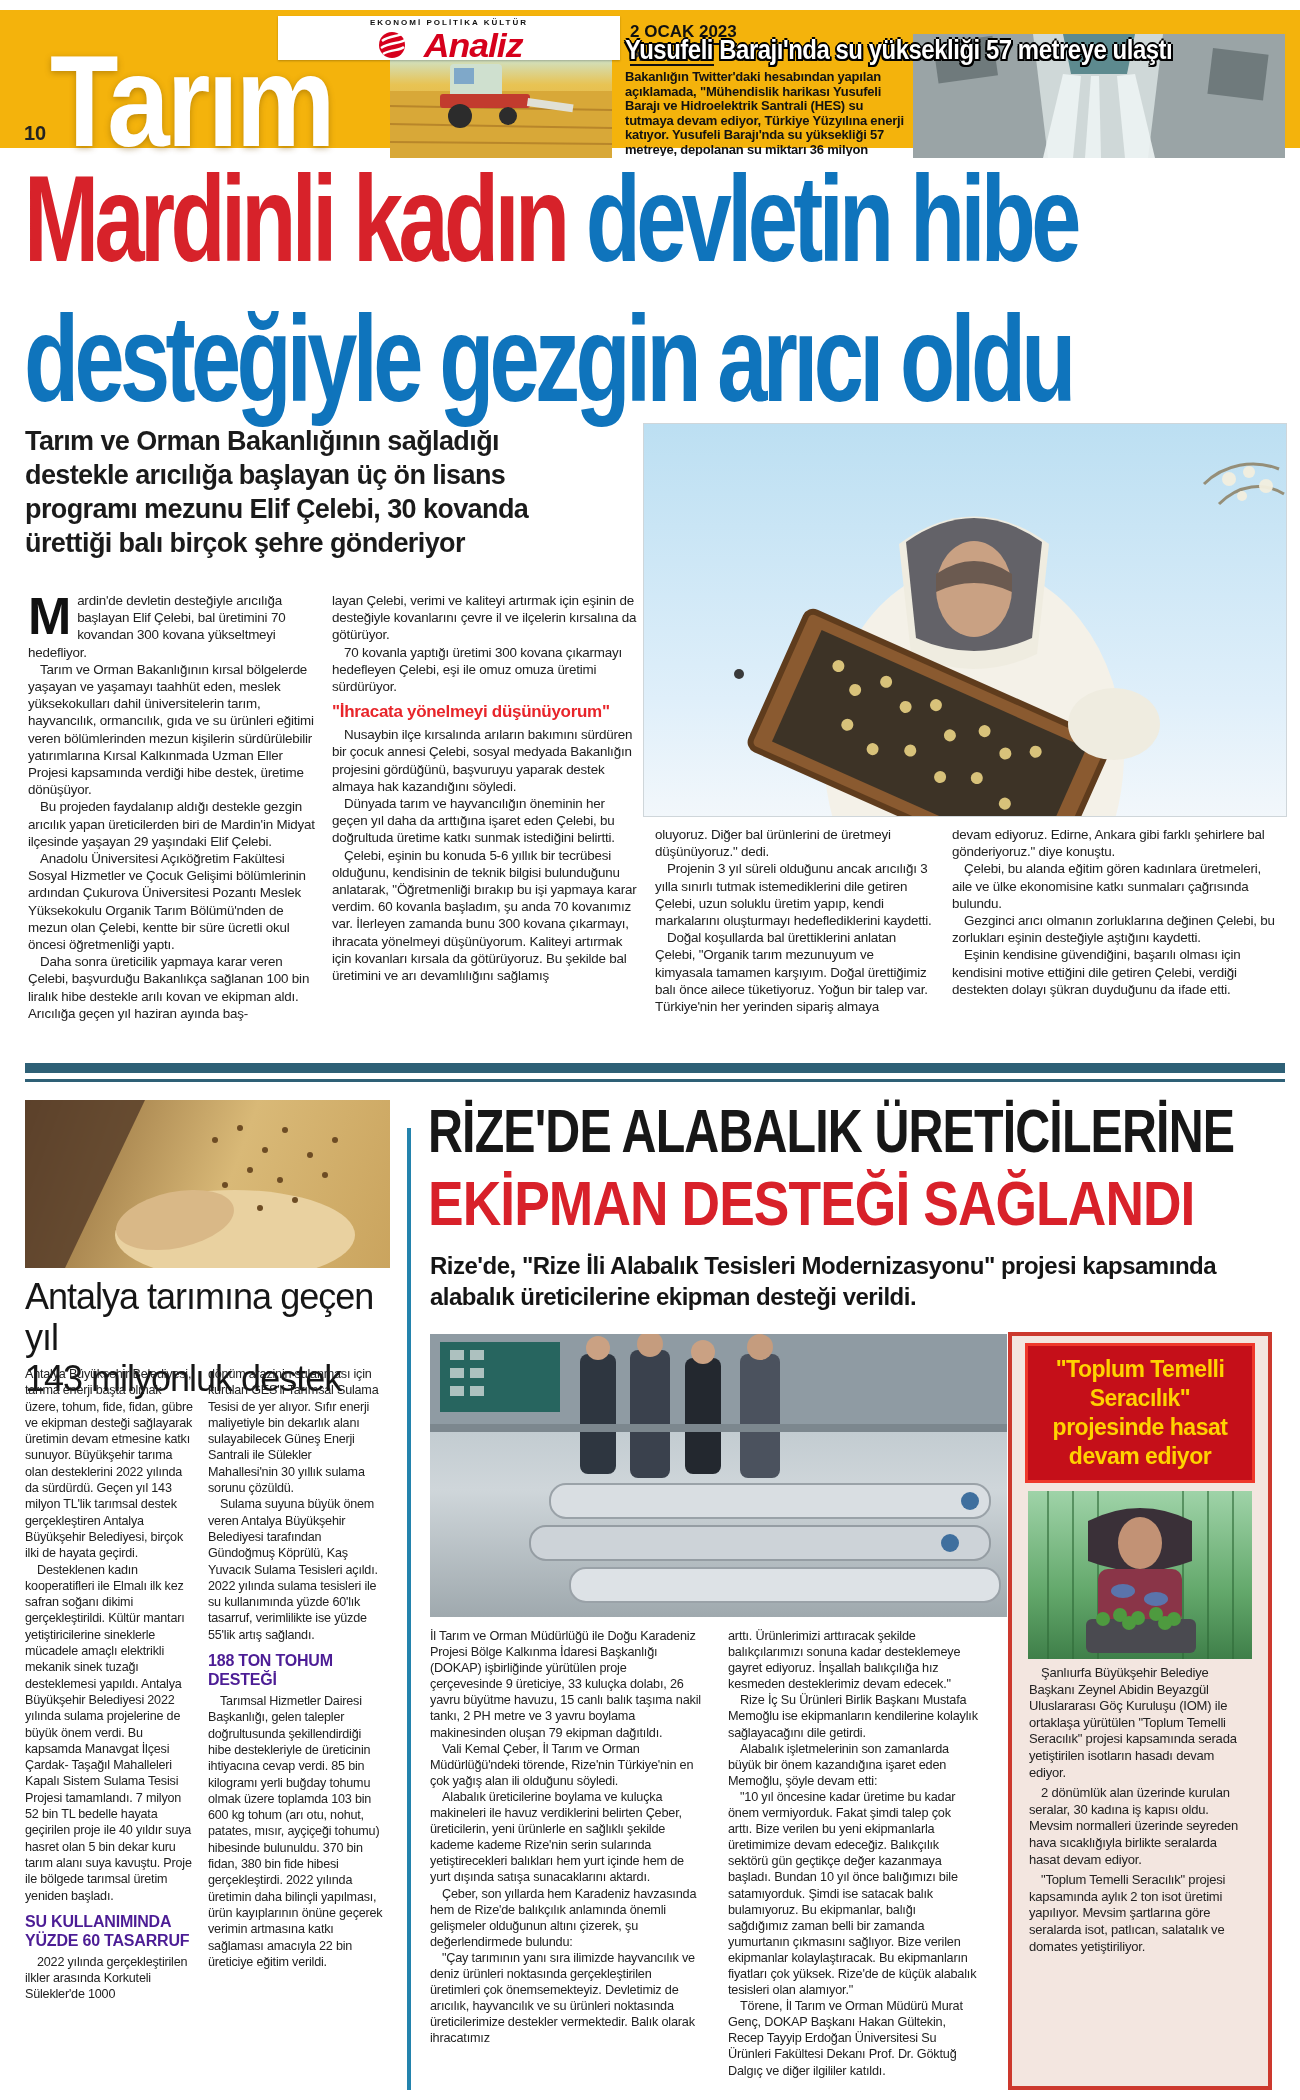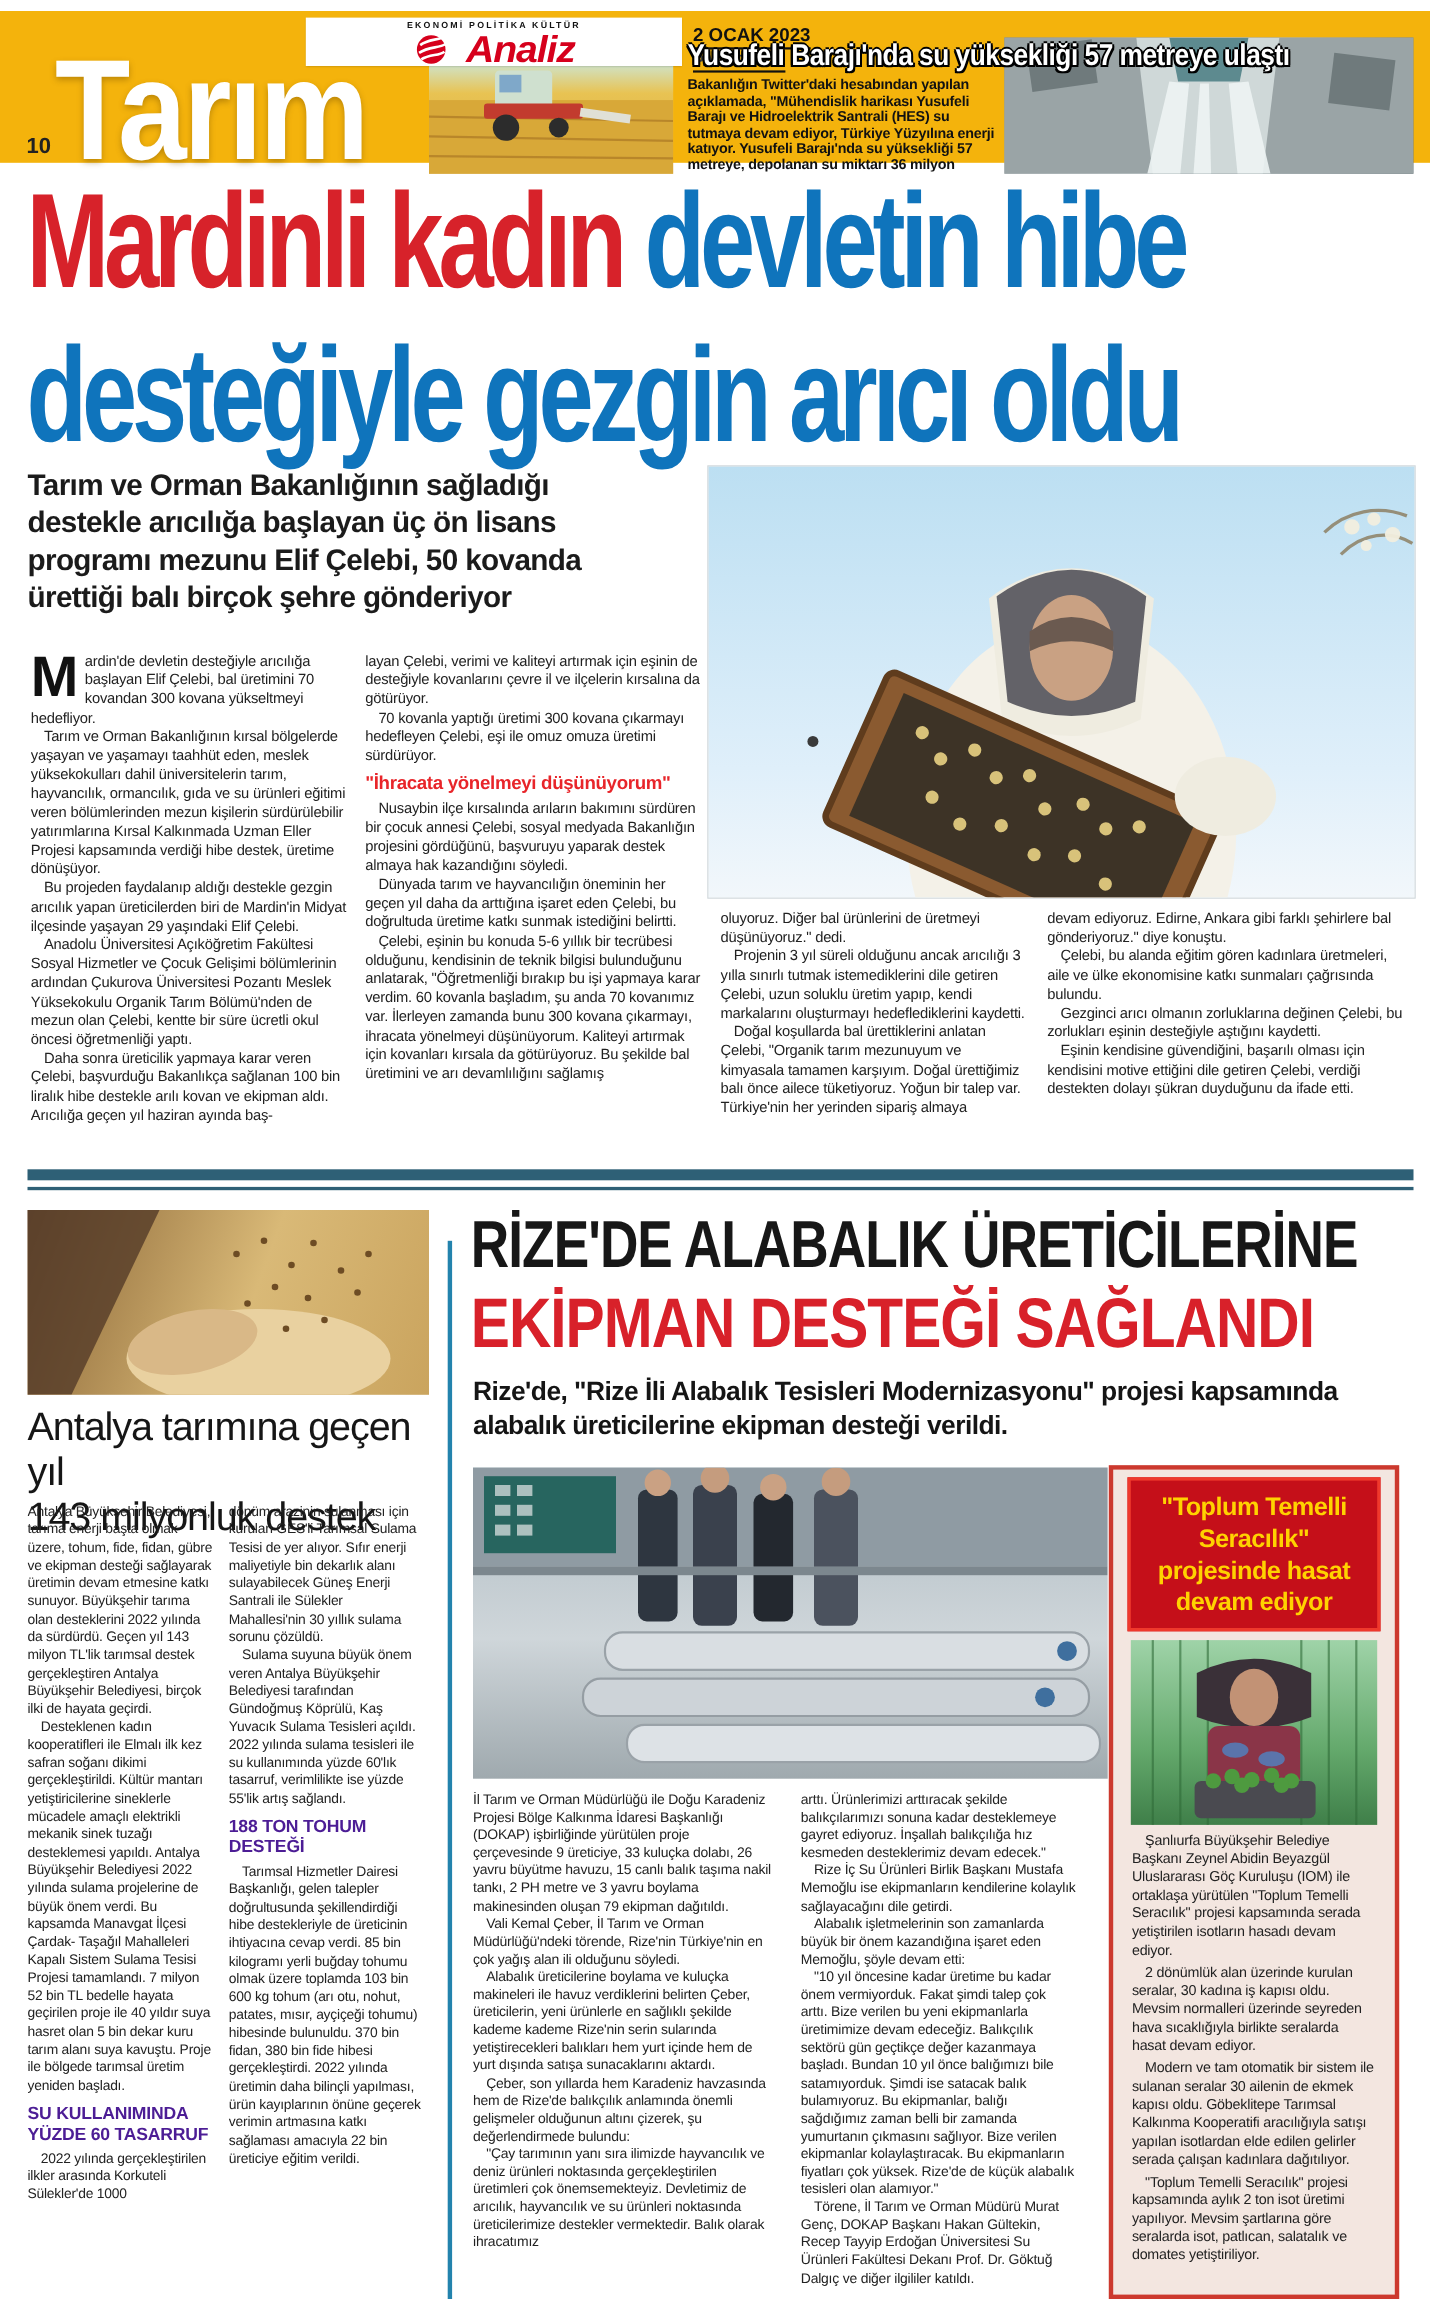--- a/index.html
+++ b/index.html
@@ -136,21 +136,21 @@
   </div>
   <div class="abs yusufeli-head">Yusufeli Barajı'nda su yüksekliği 57 metreye ulaştı</div>
   <div class="abs yusufeli-body">Bakanlığın Twitter'daki hesabından yapılan açıklamada, "Mühendislik harikası Yusufeli Barajı ve Hidroelektrik Santrali (HES) su tutmaya devam ediyor, Türkiye Yüzyılına enerji katıyor. Yusufeli Barajı'nda su yüksekliği 57 metreye, depolanan su miktarı 36 milyon metreküpe ulaştı" denildi.</div>
 </div>
 
 <div class="abs h1-line" style="top:158px">
   <span class="h1-red">Mardinli kadın </span><span class="h1-blue">devletin hibe</span>
 </div>
 <div class="abs h1-line h1-blue" style="top:298px">desteğiyle gezgin arıcı oldu</div>
 
-<div class="abs bee-subhead">Tarım ve Orman Bakanlığının sağladığı destekle arıcılığa başlayan üç ön lisans programı mezunu Elif Çelebi, 50 kovanda ürettiği balı birçok şehre gönderiyor</div>
+<div class="abs bee-subhead">Tarım ve Orman Bakanlığının sağladığı destekle arıcılığa başlayan üç ön lisans programı mezunu Elif Çelebi, 30 kovanda ürettiği balı birçok şehre gönderiyor</div>
 
 <div class="abs ph bee-photo">
   <svg width="642" height="392" viewBox="0 0 642 392">
     <rect width="642" height="392" fill="none"></rect>
     <g stroke="#8a7a5a" stroke-width="3" fill="none" opacity="0.8">
       <path d="M560 60 C580 40,610 35,635 45"></path>
         <path d="M575 80 C595 60,620 58,640 70"></path>
     </g>
     <g fill="#f3efdf" opacity="0.95">
         <circle cx="585" cy="55" r="7"></circle>
@@ -340,16 +340,15 @@
           <circle cx="128" cy="123" r="7"></circle>
           <circle cx="146" cy="128" r="7"></circle>
           <circle cx="101" cy="132" r="7"></circle>
           <circle cx="137" cy="132" r="7"></circle>
         </g>
     </svg>
   </div>
   <div class="sidebar-text">
     <p class="ni">Şanlıurfa Büyükşehir Belediye Başkanı Zeynel Abidin Beyazgül Uluslararası Göç Kuruluşu (IOM) ile ortaklaşa yürütülen "Toplum Temelli Seracılık" projesi kapsamında serada yetiştirilen isotların hasadı devam ediyor.</p>
     <p>2 dönümlük alan üzerinde kurulan seralar, 30 kadına iş kapısı oldu. Mevsim normalleri üzerinde seyreden hava sıcaklığıyla birlikte seralarda hasat devam ediyor.</p>
-    <p>Modern ve tam otomatik bir sistem ile sulanan seralar 30 ailenin de ekmek kapısı oldu. Göbeklitepe Tarımsal Kalkınma Kooperatifi aracılığıyla satışı yapılan isotlardan elde edilen gelirler serada çalışan kadınlara dağıtılıyor.</p>
     <p>"Toplum Temelli Seracılık" projesi kapsamında aylık 2 ton isot üretimi yapılıyor. Mevsim şartlarına göre seralarda isot, patlıcan, salatalık ve domates yetiştiriliyor.</p>
   </div>
 </div>
 
 </body></html>

